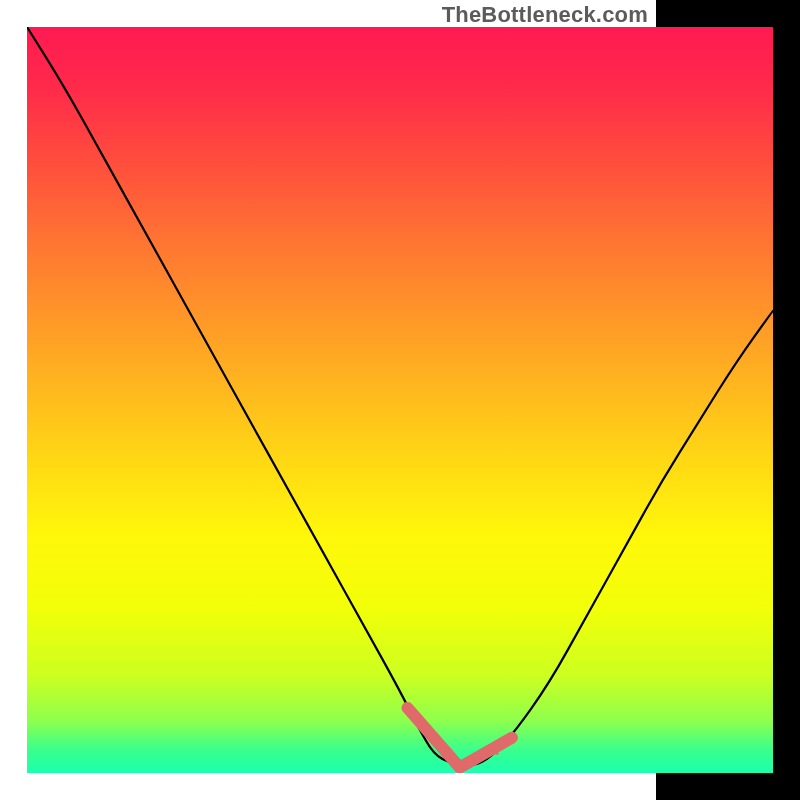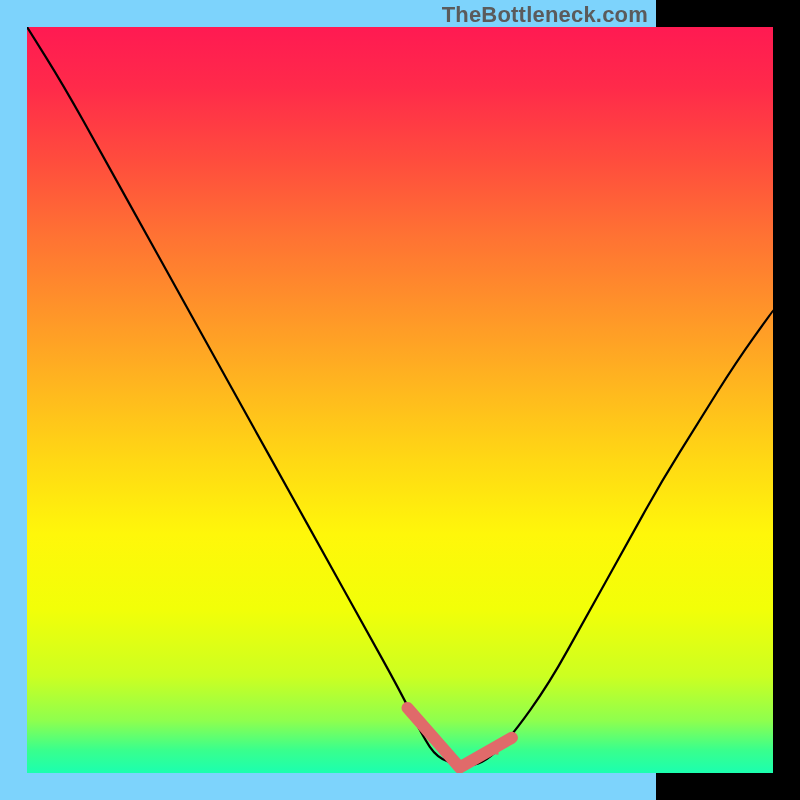--- a/index.html
+++ b/index.html
@@ -8,21 +8,21 @@
     width: 800px;
     height: 800px;
     background: #000;
     overflow: hidden;
     font-family: Arial, Helvetica, sans-serif;
   }
   .frame {
     position: relative;
     width: 656px;
     height: 800px;
-    background: #7dd3fc;
+    background: #ffffff;
   }
   .watermark {
     position: absolute;
     top: 2px;
     right: 8px;
     color: #5b5b5b;
     font-size: 22px;
     font-weight: 600;
     letter-spacing: 0.2px;
     z-index: 20;

